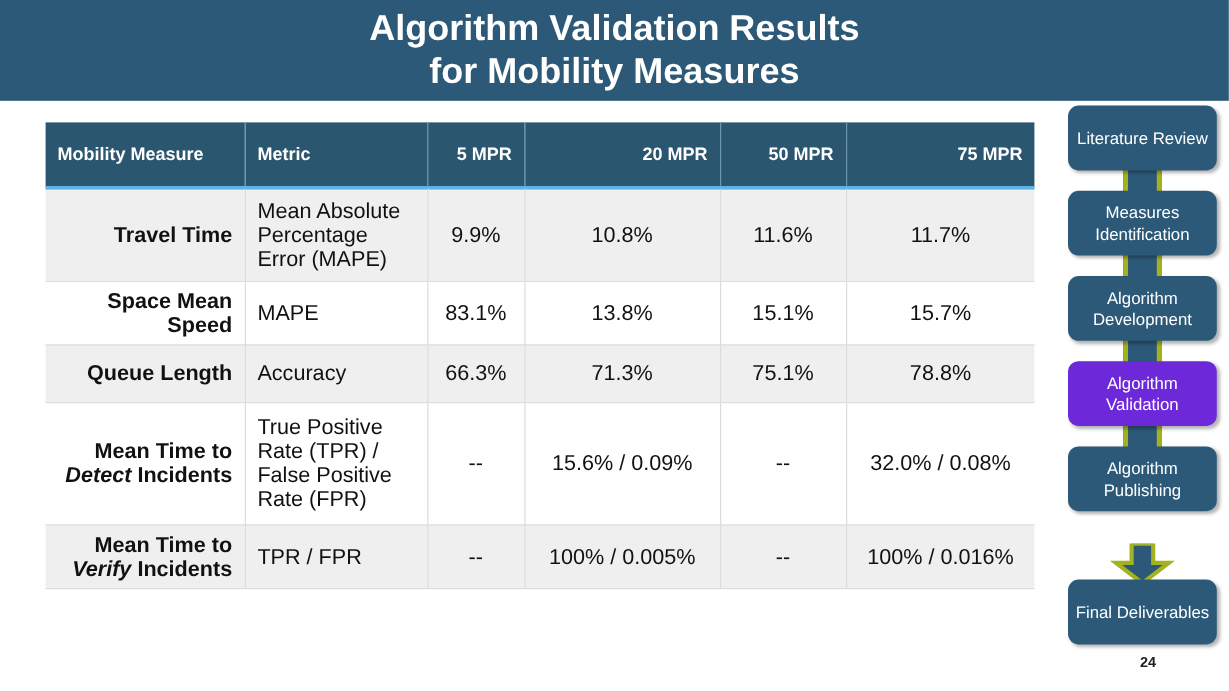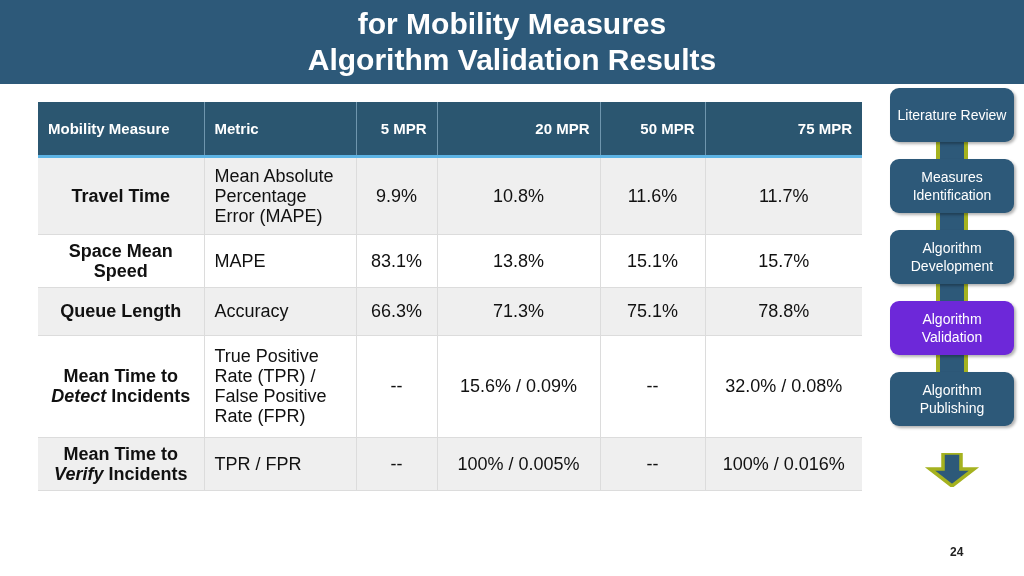--- a/index.html
+++ b/index.html
@@ -80,21 +80,21 @@
     line-height: 20px;
   }
   #results-table tbody td:last-child { border-right: none; }
   #results-table tbody tr:last-child td { border-bottom: 1px solid #dcdcdc; }
 
   #results-table tbody tr.shade td { background: #efefef; }
   #results-table tbody tr.plain td { background: #ffffff; }
 
   td.measure {
     font-weight: bold;
-    text-align: center;
+    text-align: right;
   }
   td.metric {
     text-align: left;
     font-weight: normal;
   }
   td.val {
     text-align: center;
     font-weight: normal;
   }
   .em { font-style: italic; font-weight: bold; }
@@ -156,22 +156,22 @@
     top: 545px;
     font-size: 12px;
     font-weight: bold;
     color: #222222;
   }
 </style>
 </head>
 <body>
 
 <div id="title-banner">
+  <div class="tline">Algorithm Validation Results</div>
   <div class="tline">for Mobility Measures</div>
-  <div class="tline">Algorithm Validation Results</div>
 </div>
 
 <table id="results-table">
   <colgroup>
     <col class="c0">
       <col class="c1">
       <col class="c2">
       <col class="c3">
       <col class="c4">
       <col class="c5">
@@ -267,16 +267,19 @@
   </div>
   <div class="flow-box" style="top:145px;">
     <span>Algorithm Development</span>
   </div>
   <div class="flow-box current" style="top:216px;">
     <span>Algorithm Validation</span>
   </div>
   <div class="flow-box" style="top:287px;">
     <span>Algorithm Publishing</span>
   </div>
+  <div class="flow-box" style="top:398px;">
+    <span>Final Deliverables</span>
+  </div>
 
 </div>
 
 <div id="page-number">24</div>
 
 </body></html>

